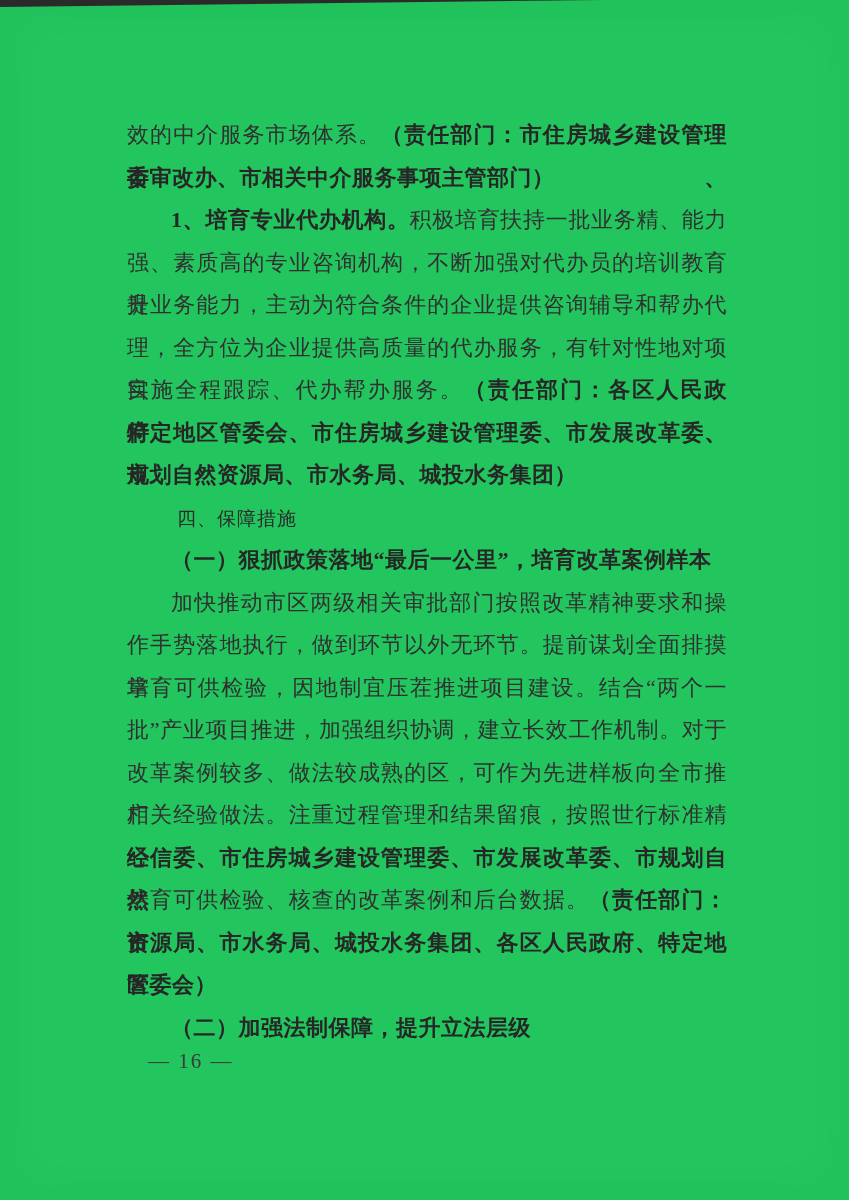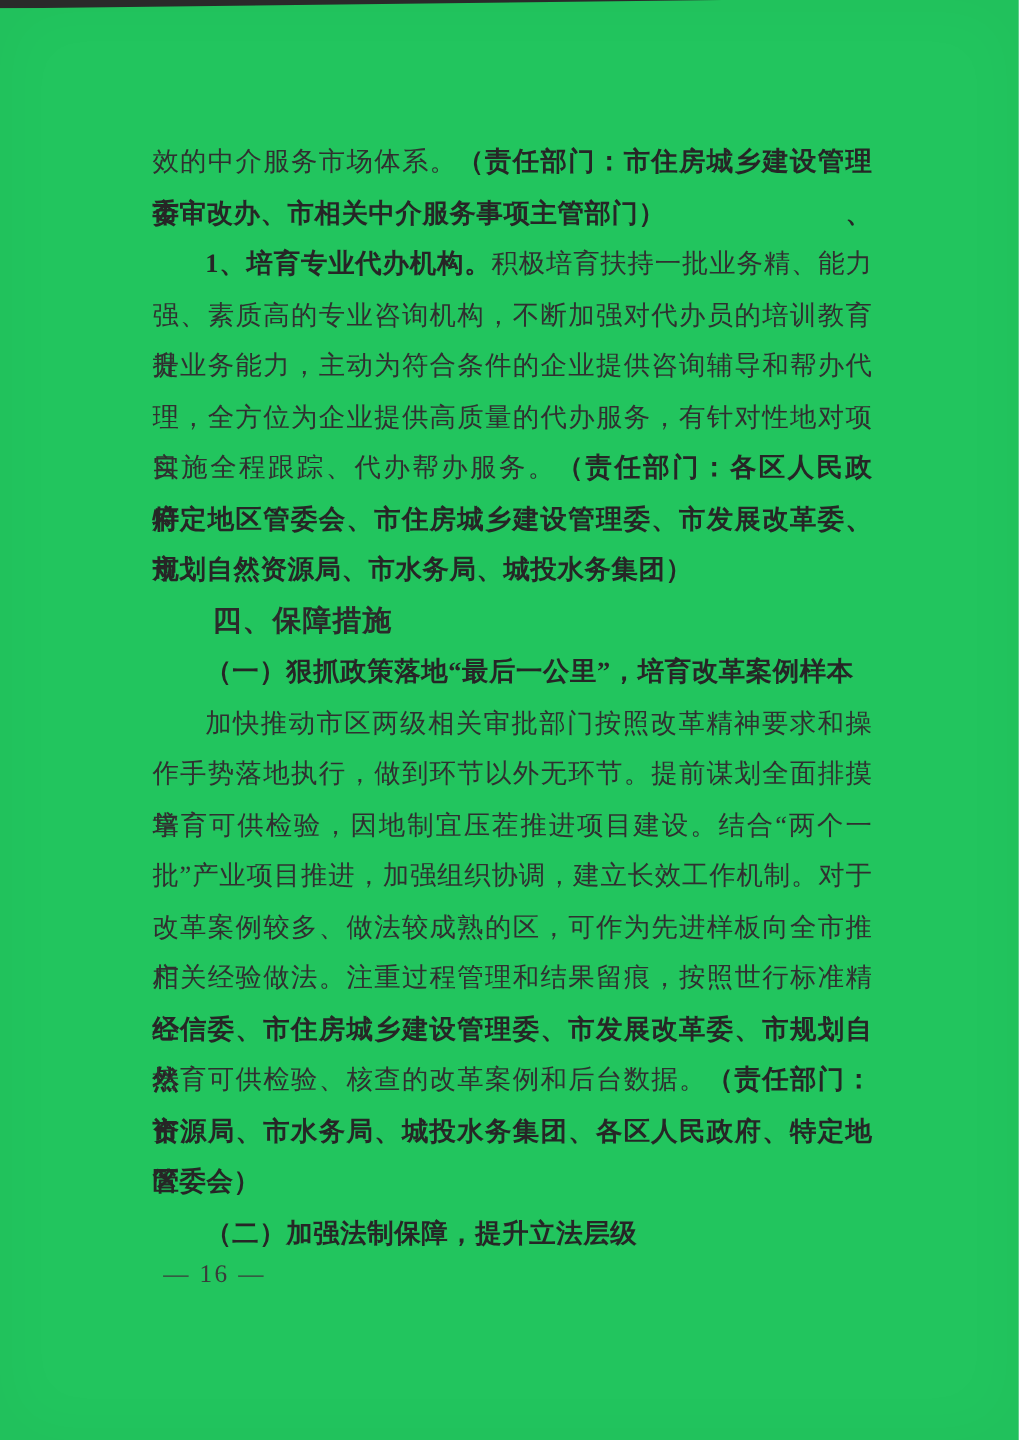--- a/index.html
+++ b/index.html
@@ -37,28 +37,28 @@
   .fill {
     text-align: justify;
     text-align-last: justify;
   }
   .ind1 { padding-left: 44px; }  
   .ind2 { padding-left: 50px; }  
   .n { font-weight: normal; }
   .b { font-weight: bold; color: #262626; }
   .hei {
     font-family: "Liberation Sans", "DejaVu Sans", sans-serif;
-    font-weight: 700;
-    font-size: 24px;
+    font-weight: 400;
+    font-size: 19px;
     color: #2b2b2b;
     letter-spacing: 1px;
   }
   #footer {
     position: absolute;
-    left: 136px;
+    left: 148px;
     top: 1046px;
     height: 30px;
     line-height: 30px;
     font-size: 21px;
     color: #3a3a3a;
     letter-spacing: 2px;
     font-family: "Liberation Serif", "DejaVu Serif", serif;
   }
 </style>
 </head>

